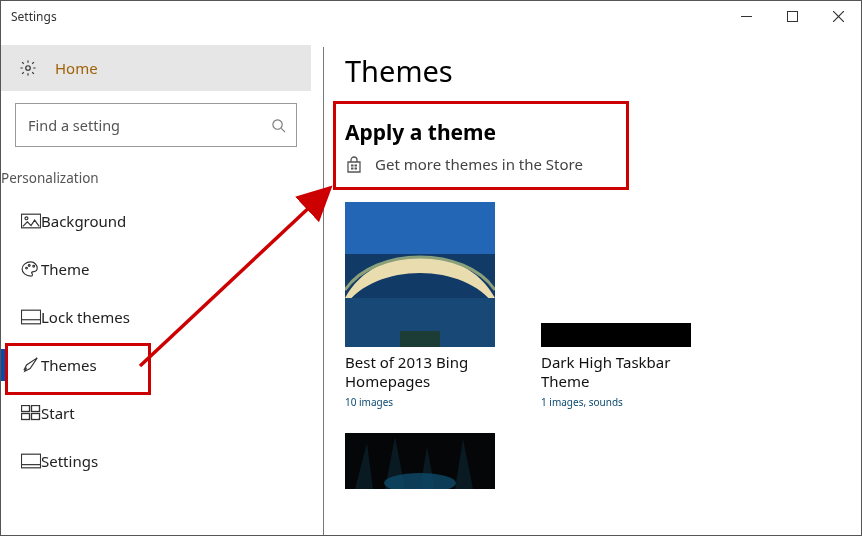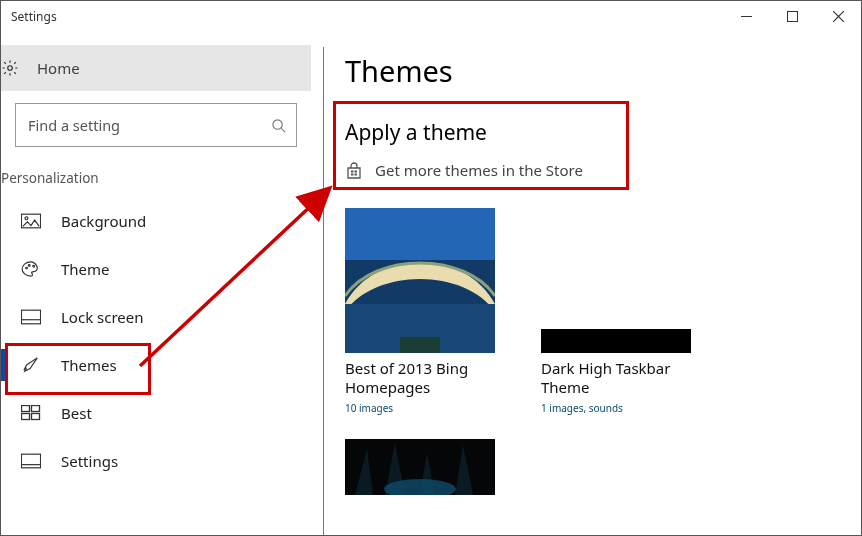--- a/index.html
+++ b/index.html
@@ -41,23 +41,24 @@
     flex-shrink: 0;
     padding-right: 0;
     position: relative;
     padding-top: 14px;
   }
   .home-row {
     display: flex;
     align-items: center;
     background: #e6e6e6;
     height: 46px;
+    padding-left: 18px;
     gap: 18px;
     font-size: 15px;
-    color: #404040;
+    color: #a16207;
     margin-bottom: 12px;
   }
   .home-row .gear {
     width: 18px; height: 18px;
   }
   .searchbox {
     margin: 0 14px 22px 14px;
     height: 44px;
     border: 1px solid #999;
     display: flex;
@@ -80,21 +81,20 @@
     font-size: 13.5px;
     color: #555;
     margin-bottom: 10px;
   }
   .navlist { }
   .navitem {
     display: flex;
     align-items: center;
     height: 48px;
     padding-left: 20px;
-    gap: 20px;
     font-size: 15px;
     color: #222;
     position: relative;
   }
   .navitem.sel::before {
     content: "";
     position: absolute;
     left: 0; top: 8px; bottom: 8px;
     width: 4px;
     background: #0a4aa8;
@@ -113,22 +113,22 @@
     padding: 20px 26px 0 34px;
     overflow: hidden;
   }
   .page-title {
     font-size: 29px;
     font-weight: 400;
     margin: 0 0 28px 0;
   }
   .subheader {
     font-size: 21px;
-    font-weight: 400;
-    margin: 0 0 14px 0;
+    font-weight: 700;
+    margin: 0 0 8px 0;
   }
   .store-link {
     display: flex;
     align-items: flex-end;
     gap: 12px;
     font-size: 15px;
     color: #444;
     margin-bottom: 28px;
   }
   .themes-grid {
@@ -238,36 +238,36 @@
             <circle cx="9" cy="5" r="1"></circle>
             <circle cx="14" cy="6" r="1"></circle>
           </svg>
         <span>Theme</span>
       </div>
       <div class="navitem">
         <svg class="nav-icon" viewBox="0 0 22 16">
             <rect x="0.5" y="0.5" width="21" height="15"></rect>
             <line x1="1" y1="11" x2="21" y2="11"></line>
           </svg>
-        <span>Lock screen</span>
+        <span>Lock themes</span>
       </div>
       <div class="navitem sel">
         <svg class="nav-icon" viewBox="0 0 22 18">
             <path d="M3 15l3-6 12-8-8 12-6 3 2-4"></path>
           </svg>
         <span>Themes</span>
       </div>
       <div class="navitem">
         <svg class="nav-icon" viewBox="0 0 20 16">
             <rect x="0.5" y="0.5" width="8" height="6"></rect>
             <rect x="10.5" y="0.5" width="8" height="6"></rect>
             <rect x="0.5" y="8.5" width="8" height="6"></rect>
             <rect x="10.5" y="8.5" width="8" height="6"></rect>
           </svg>
-        <span>Best</span>
+        <span>Start</span>
       </div>
       <div class="navitem">
         <svg class="nav-icon" viewBox="0 0 22 16">
             <rect x="0.5" y="0.5" width="21" height="15"></rect>
             <line x1="1" y1="12" x2="21" y2="12"></line>
           </svg>
         <span>Settings</span>
       </div>
     </div>
   </div>

